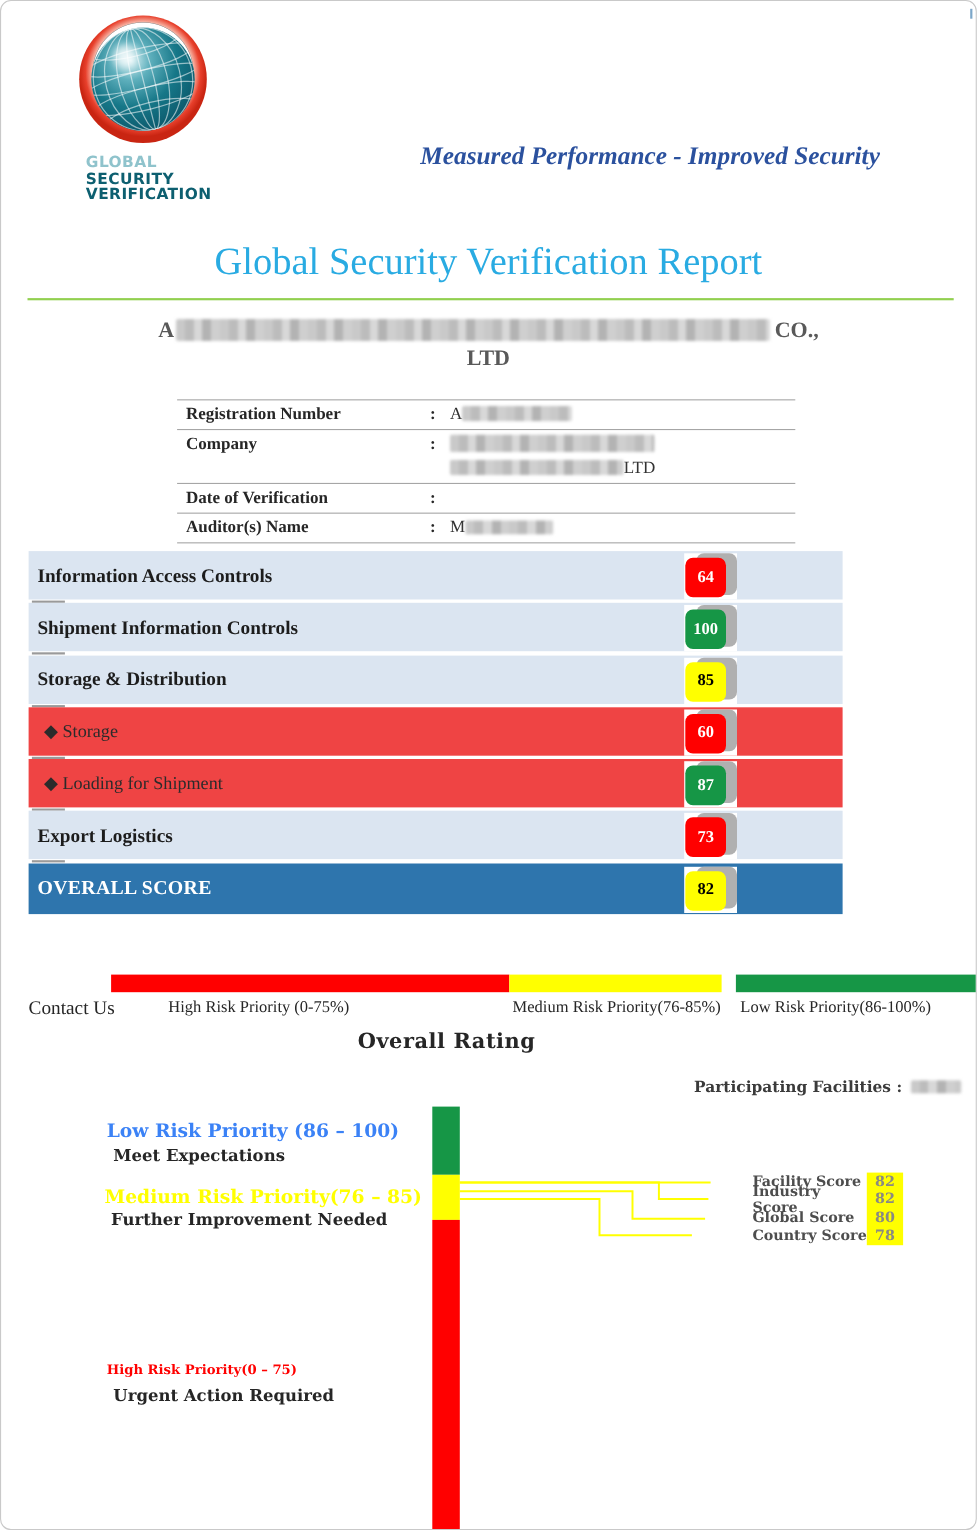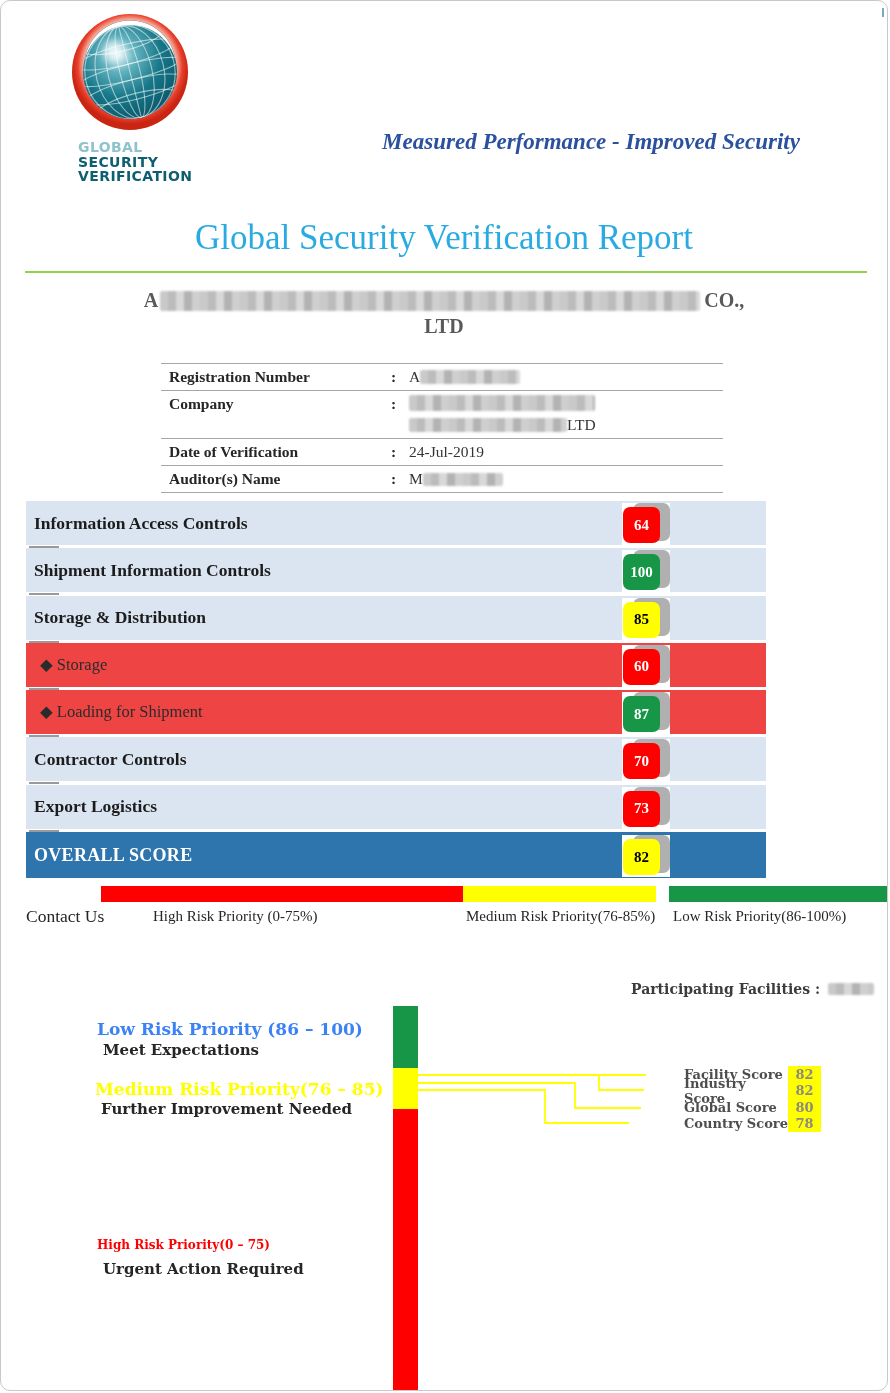--- a/index.html
+++ b/index.html
@@ -167,21 +167,20 @@
       <div class="info-label">Company</div>
       <div class="info-colon">:</div>
       <div class="info-value">
         <div><span class="px-blur" style="width:186px;height:16px;"></span></div>
         <div style="margin-top:3px;"><span class="px-blur" style="width:158px;height:14px;"></span><span>LTD</span></div>
       </div>
     </div>
     <div class="info-row">
       <div class="info-label">Date of Verification</div>
       <div class="info-colon">:</div>
-      <div class="info-value">24-Jul-2019</div>
     </div>
     <div class="info-row">
       <div class="info-label">Auditor(s) Name</div>
       <div class="info-colon">:</div>
       <div class="info-value"><span>M</span><span class="px-blur" style="width:80px;height:13px;"></span></div>
     </div>
   </div>
 
   <div class="score-table">
 
@@ -218,27 +217,20 @@
     </div>
 
     <div class="srow sub">
       <div class="srow-label">◆ Loading for Shipment</div>
       <div class="badge-plate">
         <span class="badge-shadow"></span>
         <span class="badge green">87</span>
       </div>
     </div>
 
-    <div class="srow">
-      <div class="srow-label">Contractor Controls</div>
-      <div class="badge-plate">
-        <span class="badge-shadow"></span>
-        <span class="badge red">70</span>
-      </div>
-    </div>
 
     <div class="srow">
       <div class="srow-label">Export Logistics</div>
       <div class="badge-plate">
         <span class="badge-shadow"></span>
         <span class="badge red">73</span>
       </div>
     </div>
 
     <div class="srow overall">
@@ -252,20 +244,21 @@
 
   <div class="risk-bar-red"></div>
   <div class="risk-bar-yellow"></div>
   <div class="risk-bar-green"></div>
 
   <div class="legend-label contact-us">Contact Us</div>
   <div class="legend-label lbl-high">High Risk Priority (0-75%)</div>
   <div class="legend-label lbl-medium">Medium Risk Priority(76-85%)</div>
   <div class="legend-label lbl-low">Low Risk Priority(86-100%)</div>
 
+  <div class="overall-rating-title">Overall Rating</div>
 
   <div class="participating"><span>Participating Facilities :</span><span class="px-blur"></span></div>
 
   <svg class="chart-svg" width="890" height="393" viewBox="0 0 890 393">
     <rect x="392" y="5" width="25" height="62" fill="#169646"></rect>
     <rect x="392" y="67" width="25" height="41" fill="#ffff00"></rect>
     <rect x="392" y="108" width="25" height="285" fill="#ff0000"></rect>
     <g stroke="#ffff00" stroke-width="1.8" fill="none">
       <polyline points="417,74 645,74"></polyline>
       <polyline points="417,74 598,74 598,89 643,89"></polyline>

